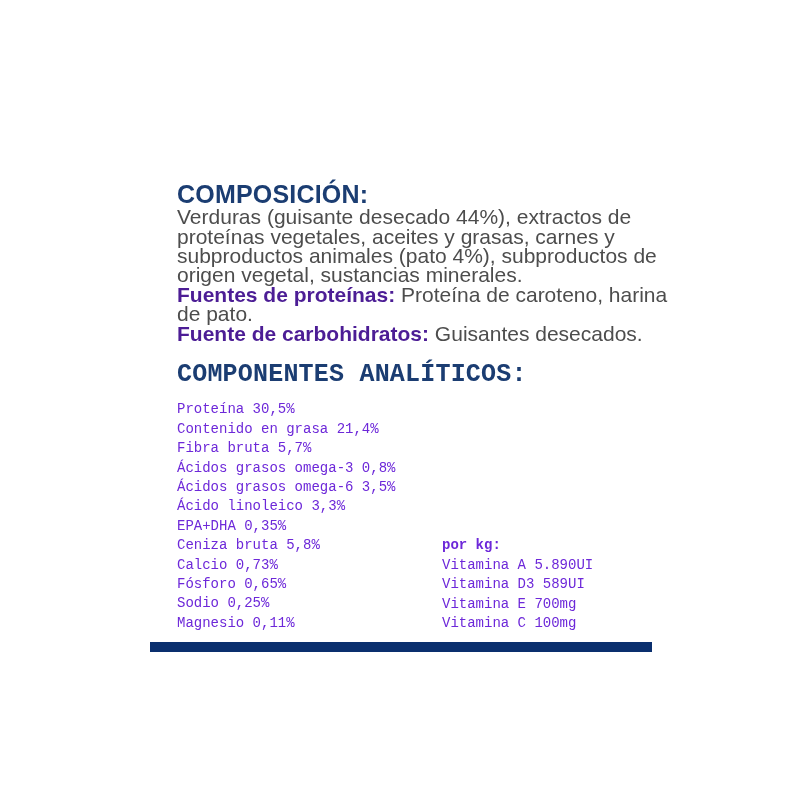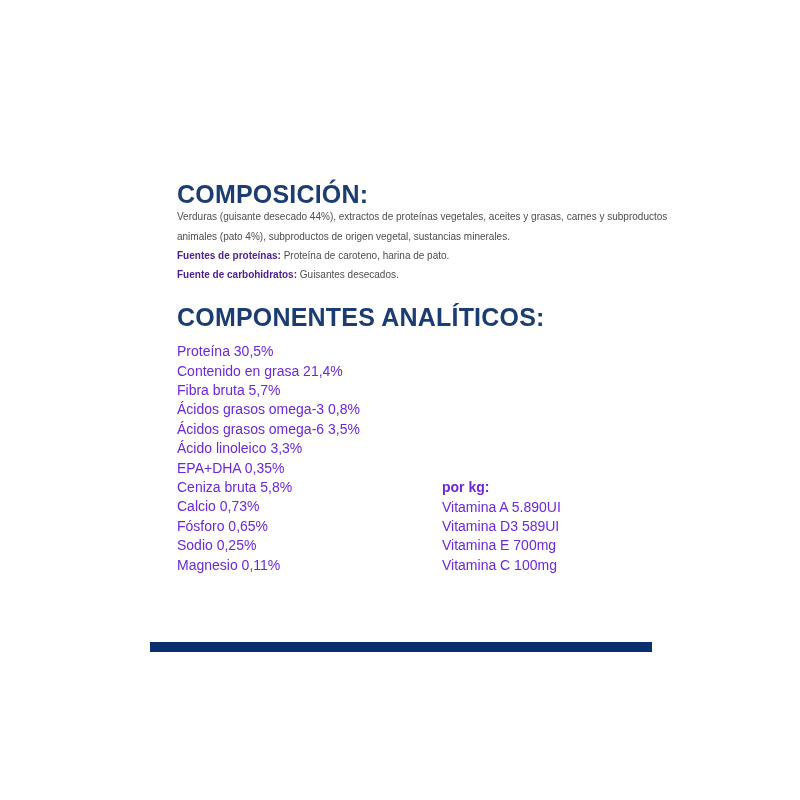--- a/index.html
+++ b/index.html
@@ -36,33 +36,34 @@
     color: #1b3d72;
     line-height: 1.05;
     margin: 0;
   }
 
   .block-composicion {
     margin-top: 13px;
   }
 
   .body-text {
-    font-size: 10px;
+    font-size: 21px;
     color: #4d4d4d;
     line-height: 19.4px;
     margin: 0;
   }
 
   .body-text .lead {
     font-weight: bold;
     color: #4c1d95;
   }
 
   .block-analiticos {
     margin-top: 19px;
+    font-family: Liberation Mono, monospace;
   }
 
   .analytic-columns {
     display: flex;
     flex-direction: row;
     margin-top: 12px;
   }
 
   .col-left {
     width: 265px;

